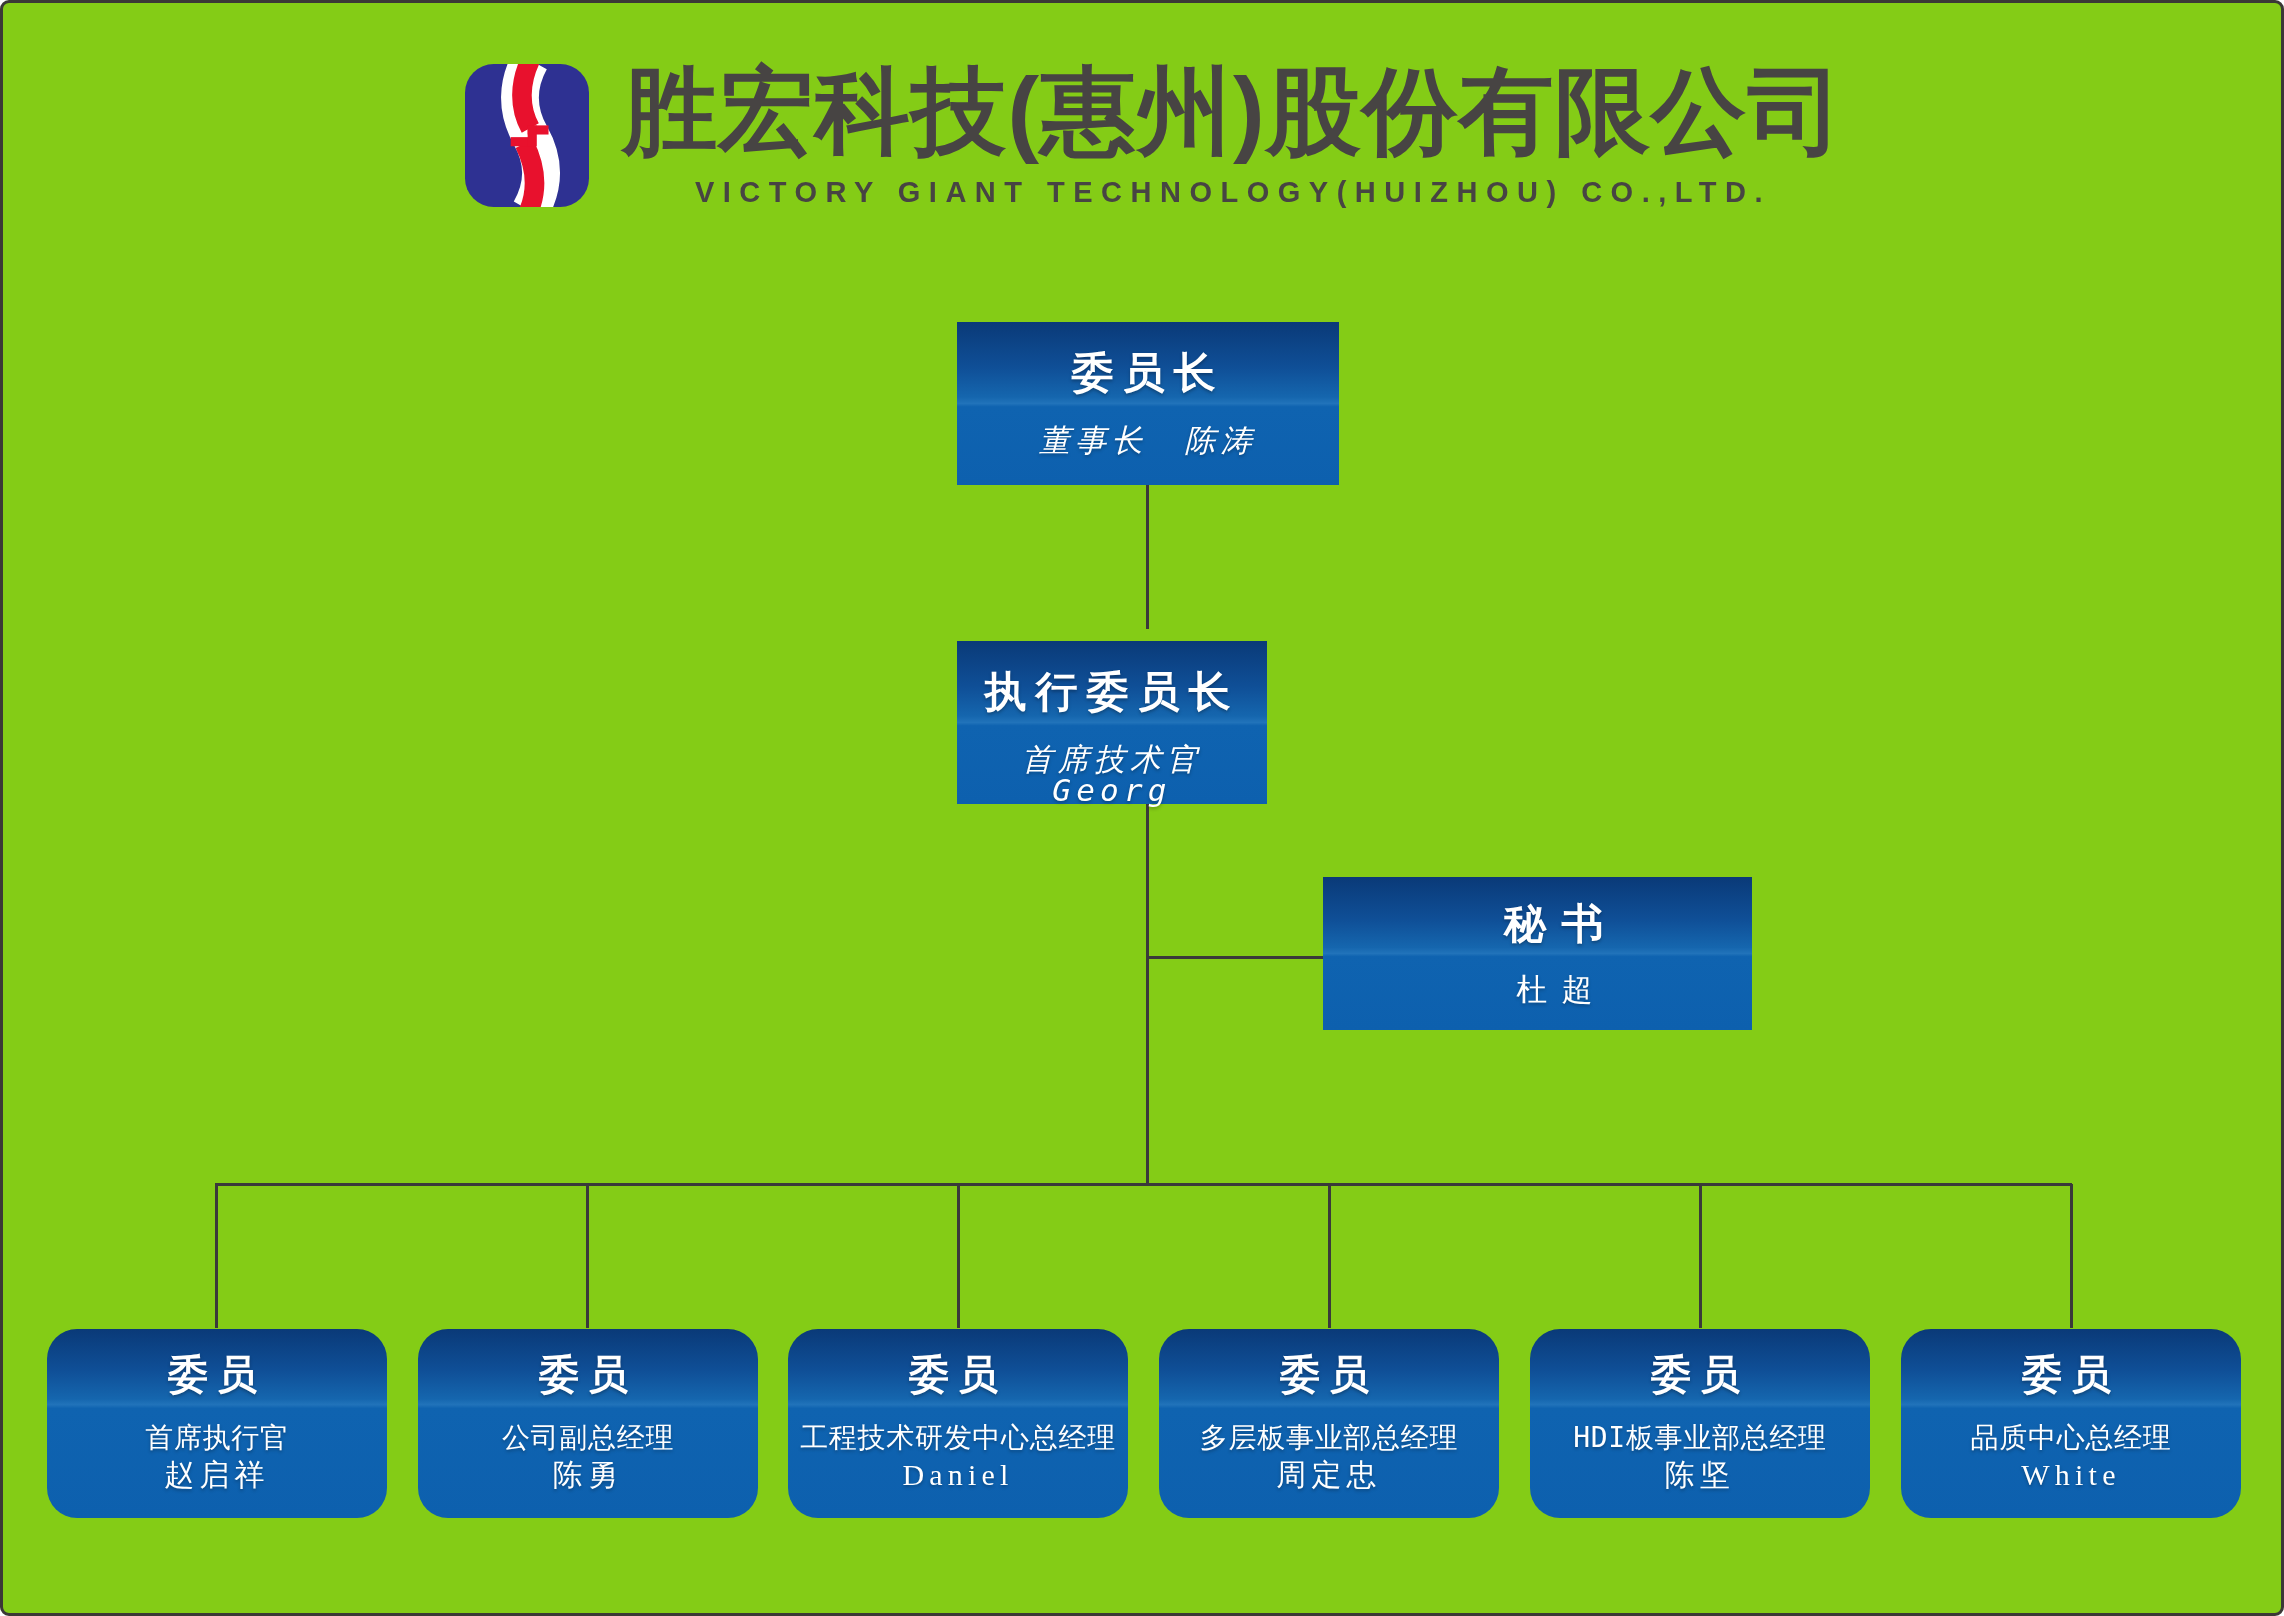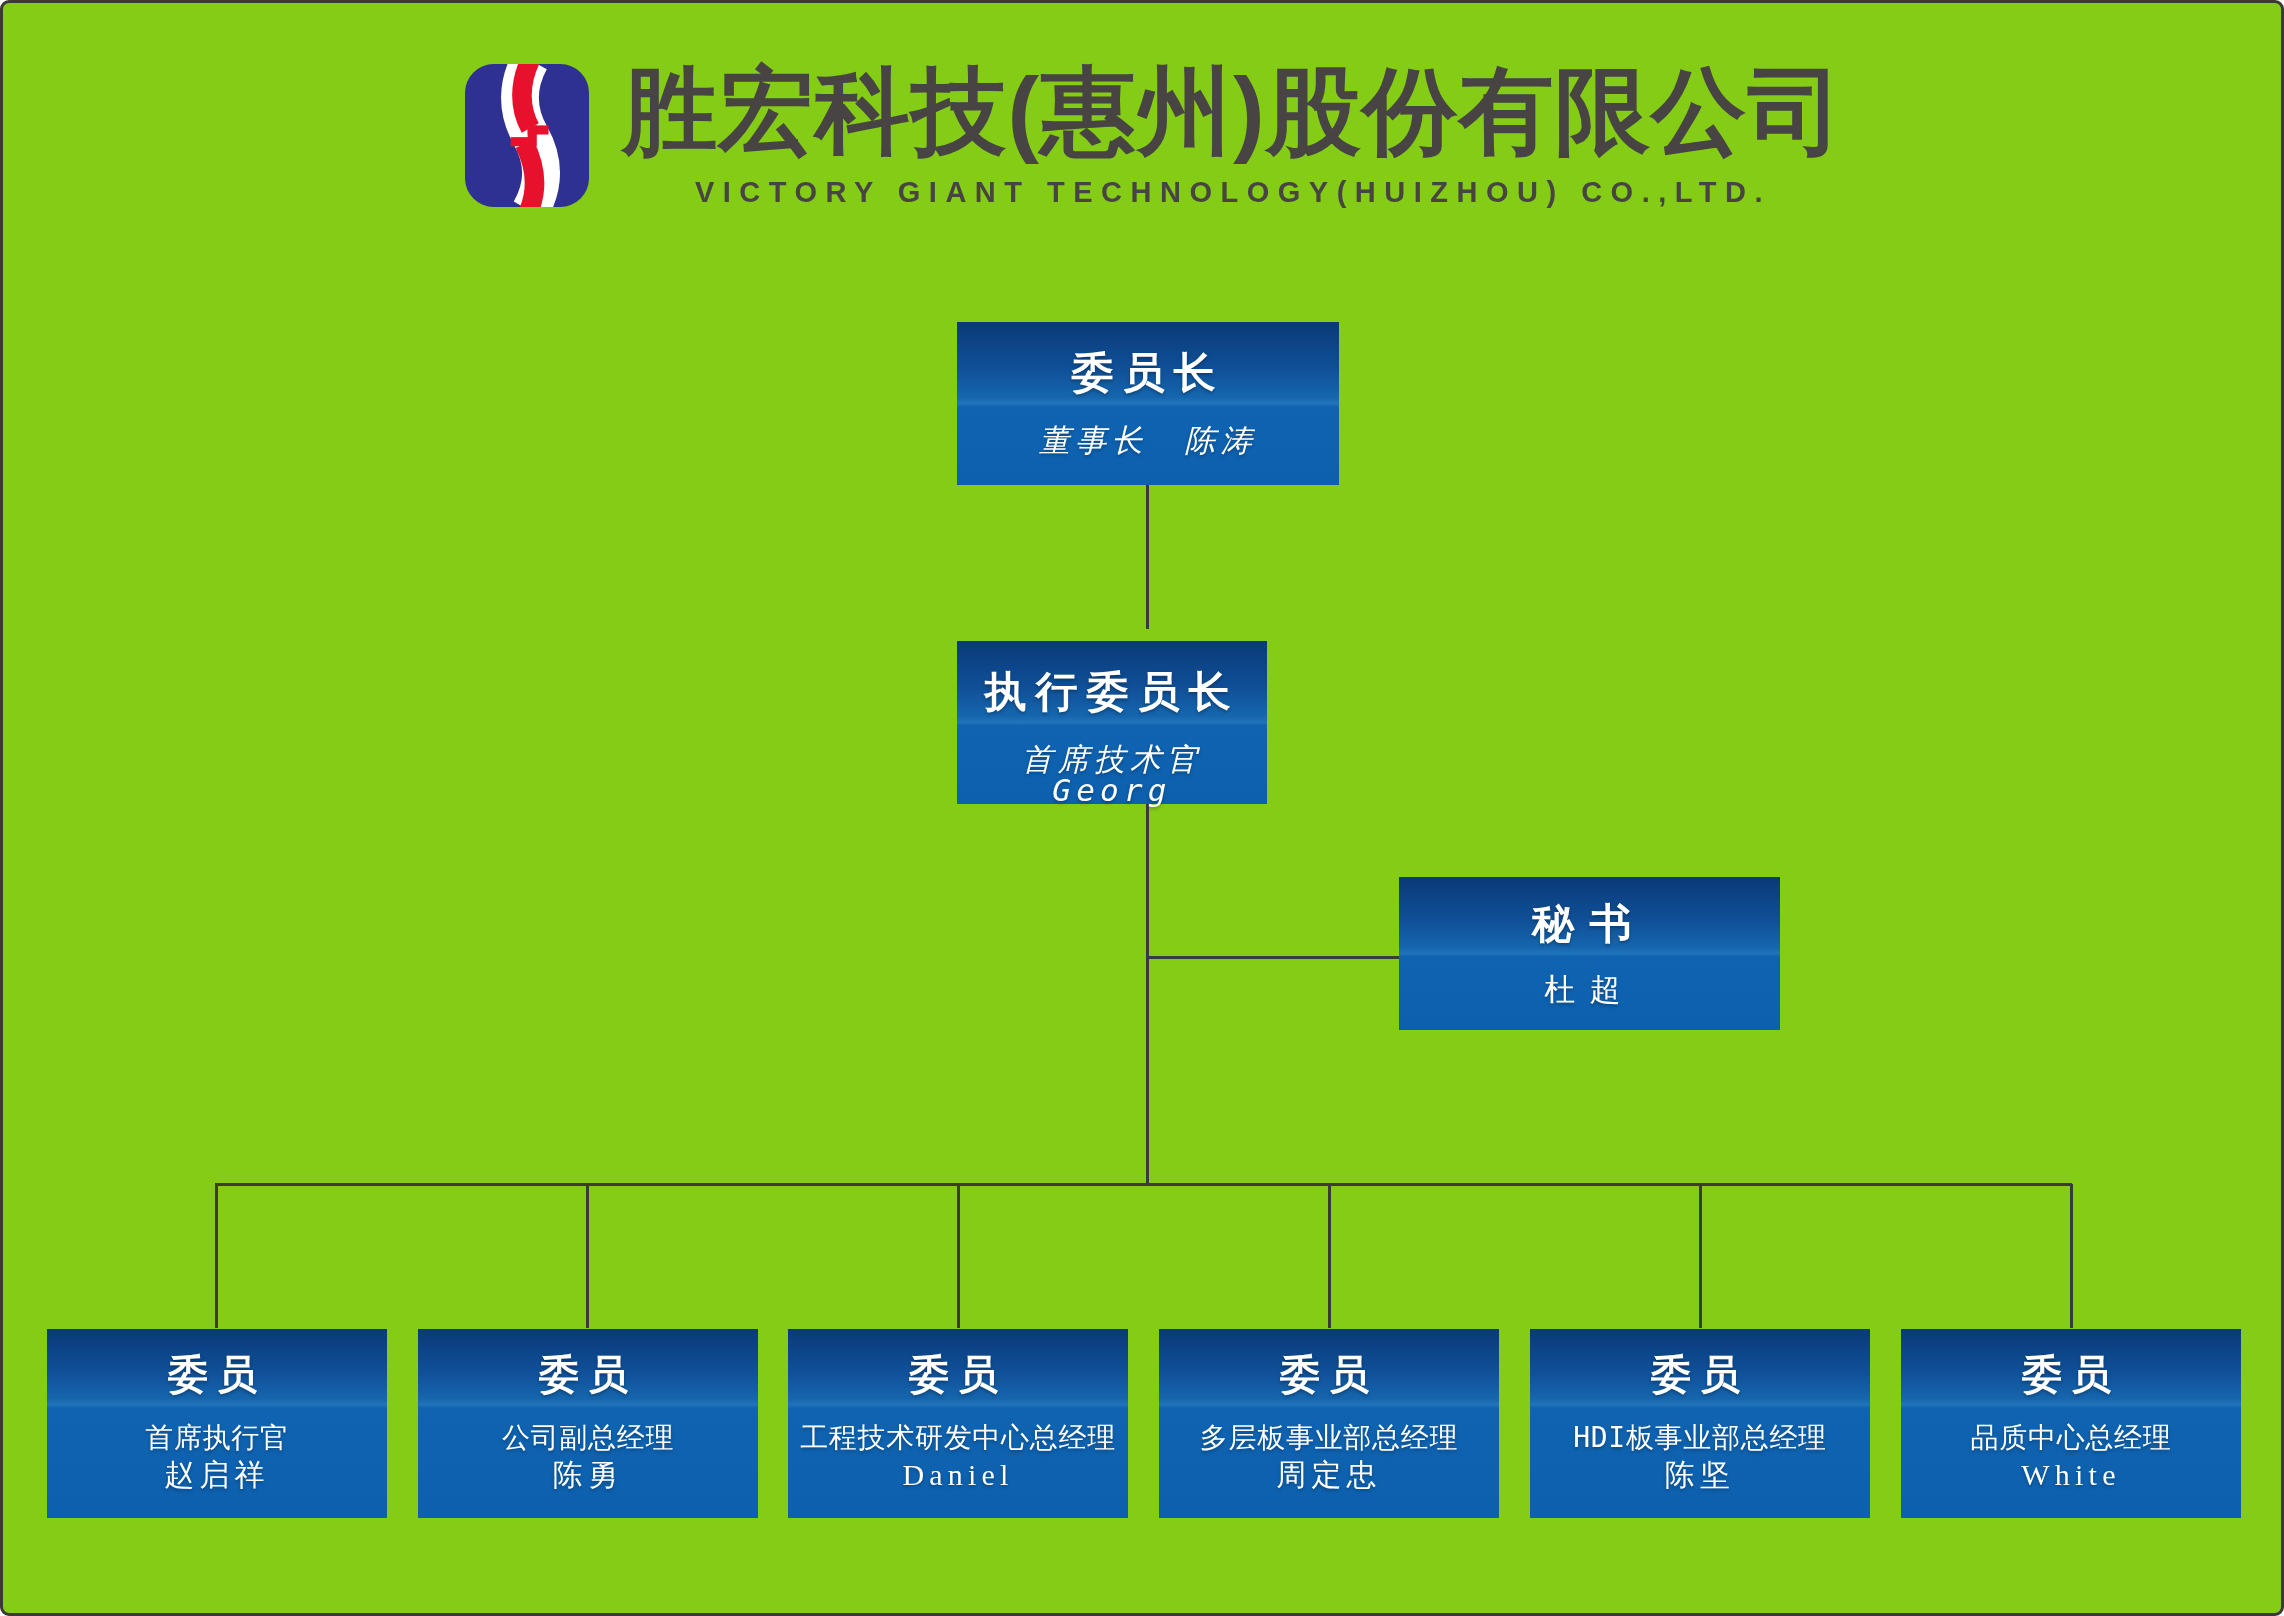--- a/index.html
+++ b/index.html
@@ -46,25 +46,25 @@
   }
   .node-title{font-size:42px;font-weight:700;letter-spacing:9px;line-height:1;}
   .node-sub{font-size:31px;letter-spacing:5.2px;word-spacing:13px;line-height:1;
             font-family:"DejaVu Sans Mono","Liberation Sans",sans-serif;}
 
   .box-chairman{left:954px;top:319px;width:382px;height:163px;}
   .box-exec{left:954px;top:638px;width:310px;height:163px;}
   .box-chairman .node-title,.box-exec .node-title{margin-top:30px;}
   .box-chairman .node-sub,.box-exec .node-sub{margin-top:31px;font-style:italic;}
 
-  .box-secretary{left:1396px;top:874px;width:381px;height:153px;}
+  .box-secretary{left:1320px;top:874px;width:381px;height:153px;padding-left:48px;}
   .box-secretary .node-title{margin-top:26px;letter-spacing:15.6px;}
   .box-secretary .node-sub{margin-top:29px;letter-spacing:14.3px;}
 
-  .member{width:340px;height:189px;top:1326px;}
+  .member{width:340px;height:189px;top:1326px;border-radius:30px;}
   .member .node-title{margin-top:25px;font-size:40px;}
   .member-role{margin-top:26px;font-size:28px;letter-spacing:0.7px;line-height:1.25;
                font-family:"DejaVu Sans Mono","Liberation Sans",sans-serif;}
   .member-person{font-size:30px;letter-spacing:5.2px;line-height:1.35;
                font-family:Liberation Serif, serif;}
 
   .m1{left:44px;} .m2{left:415px;} .m3{left:785px;}
   .m4{left:1156px;} .m5{left:1527px;} .m6{left:1898px;}
 
   

